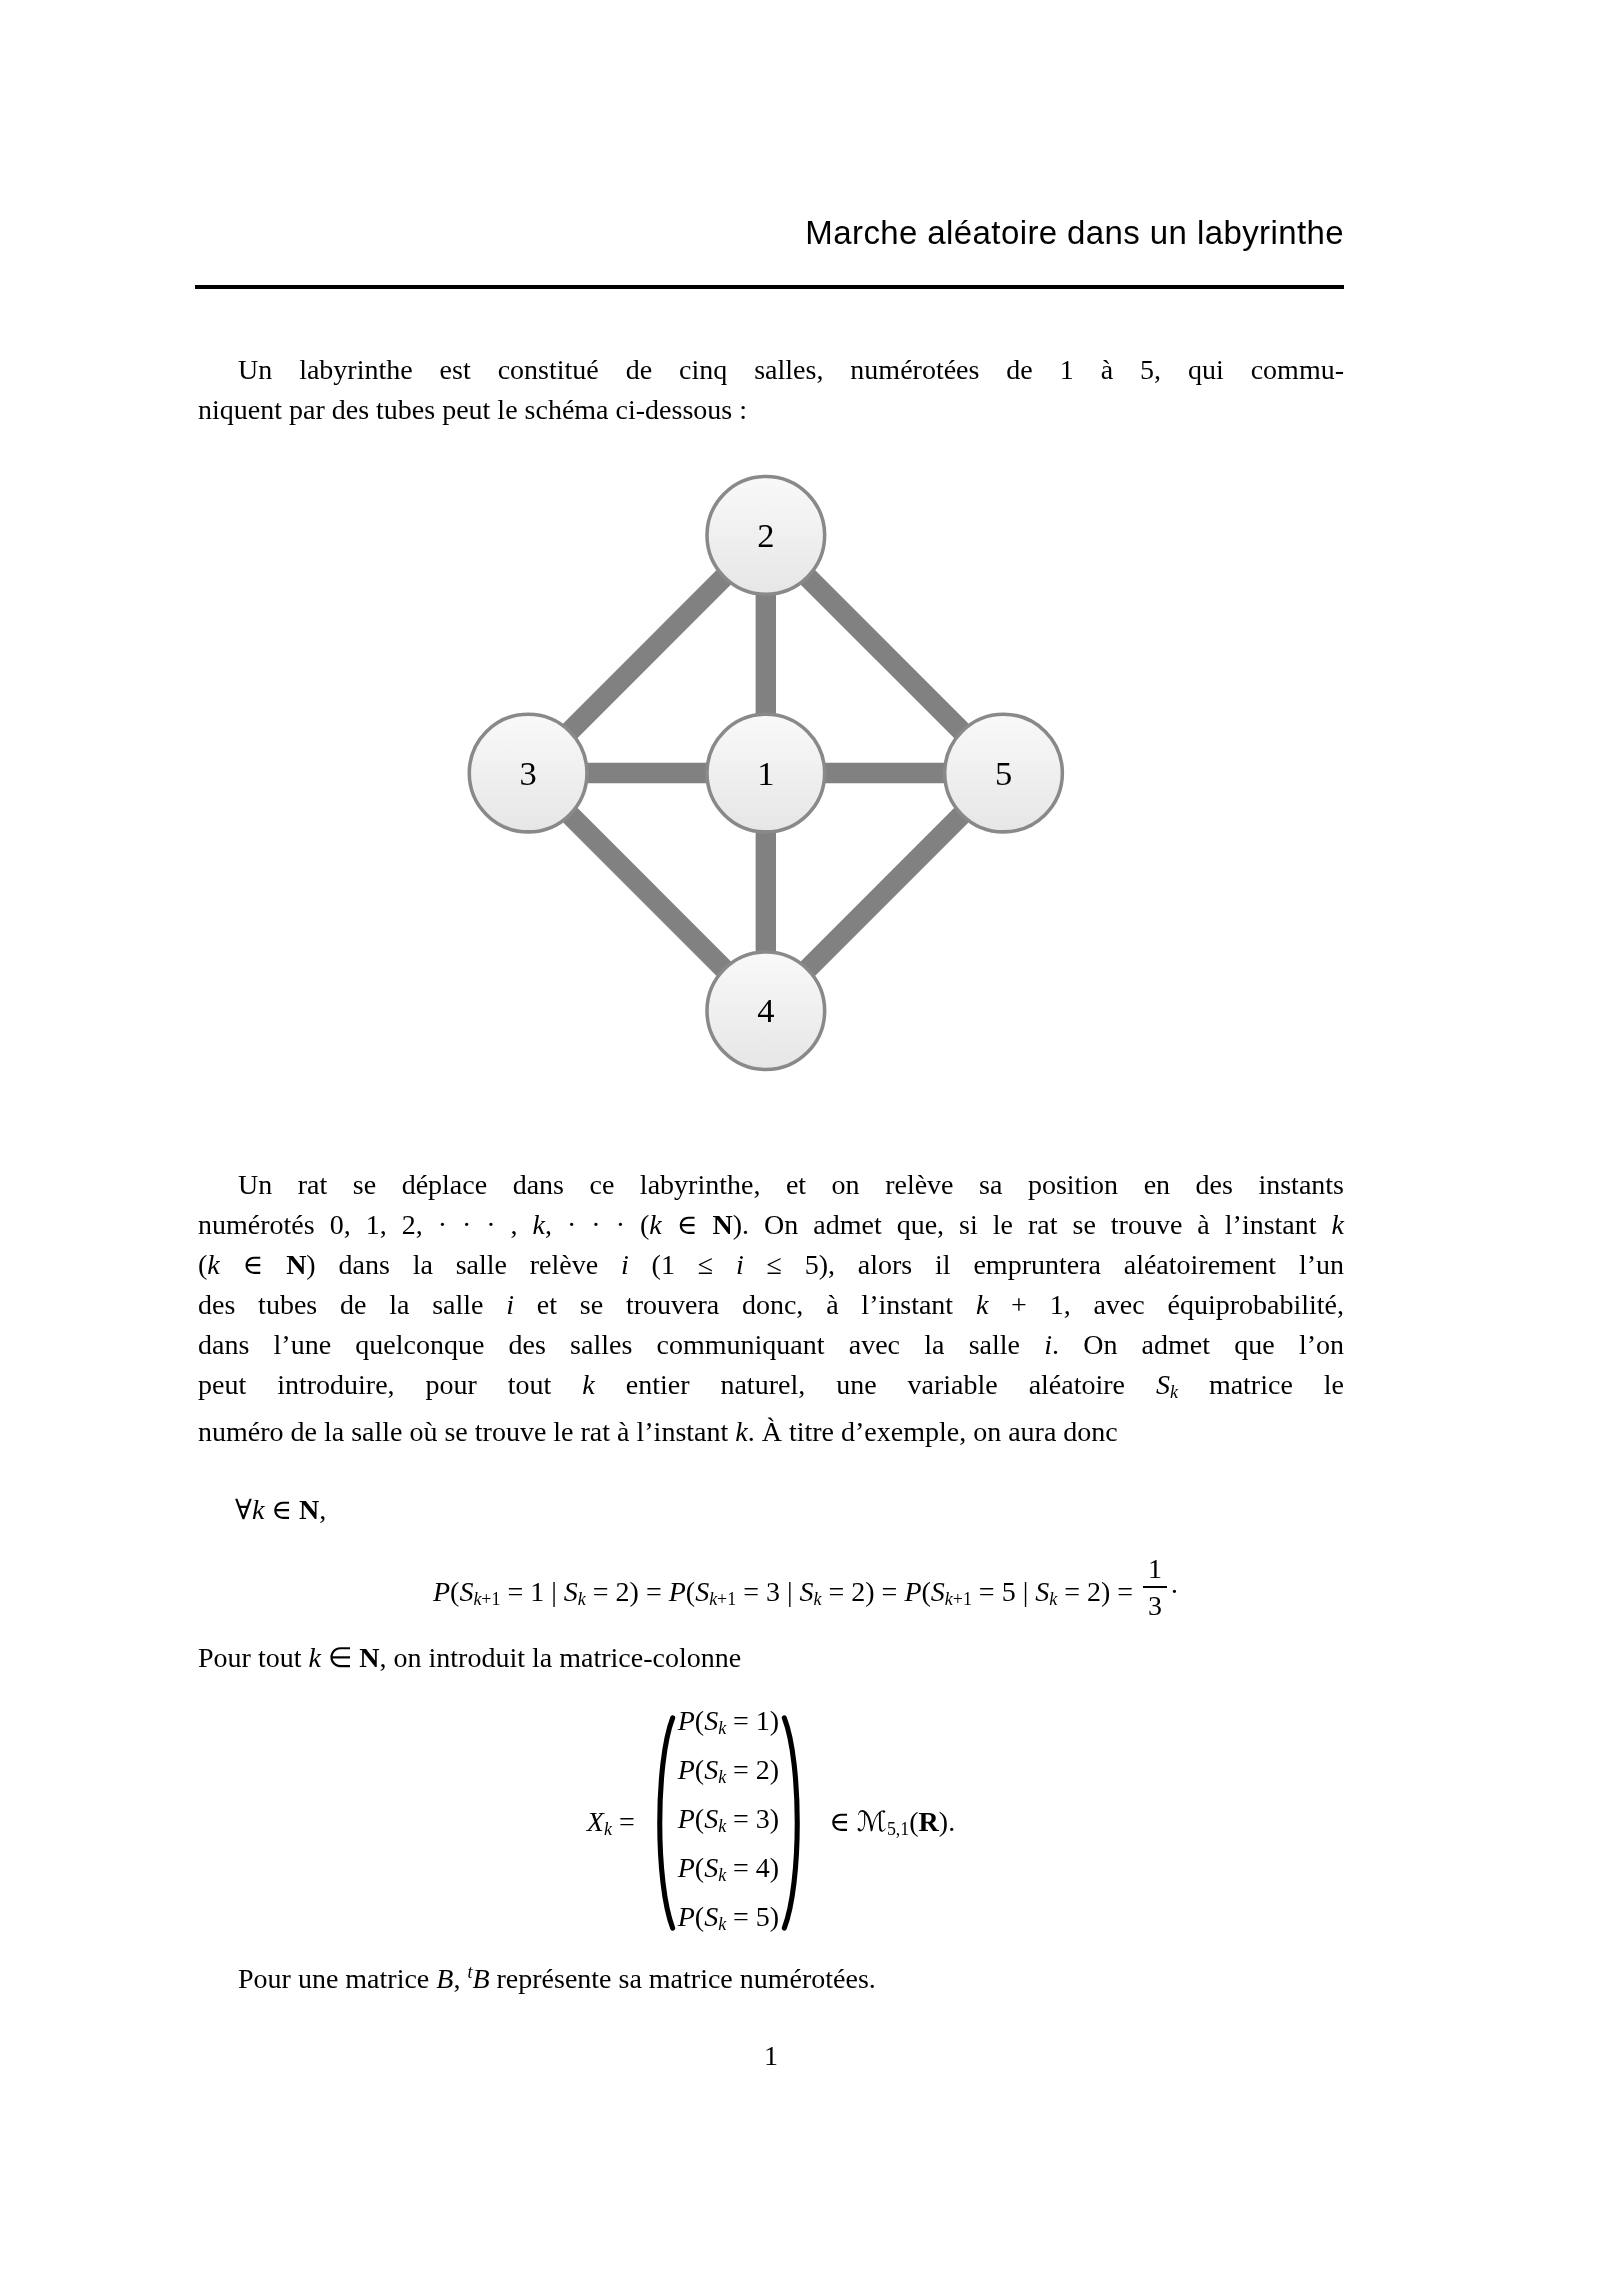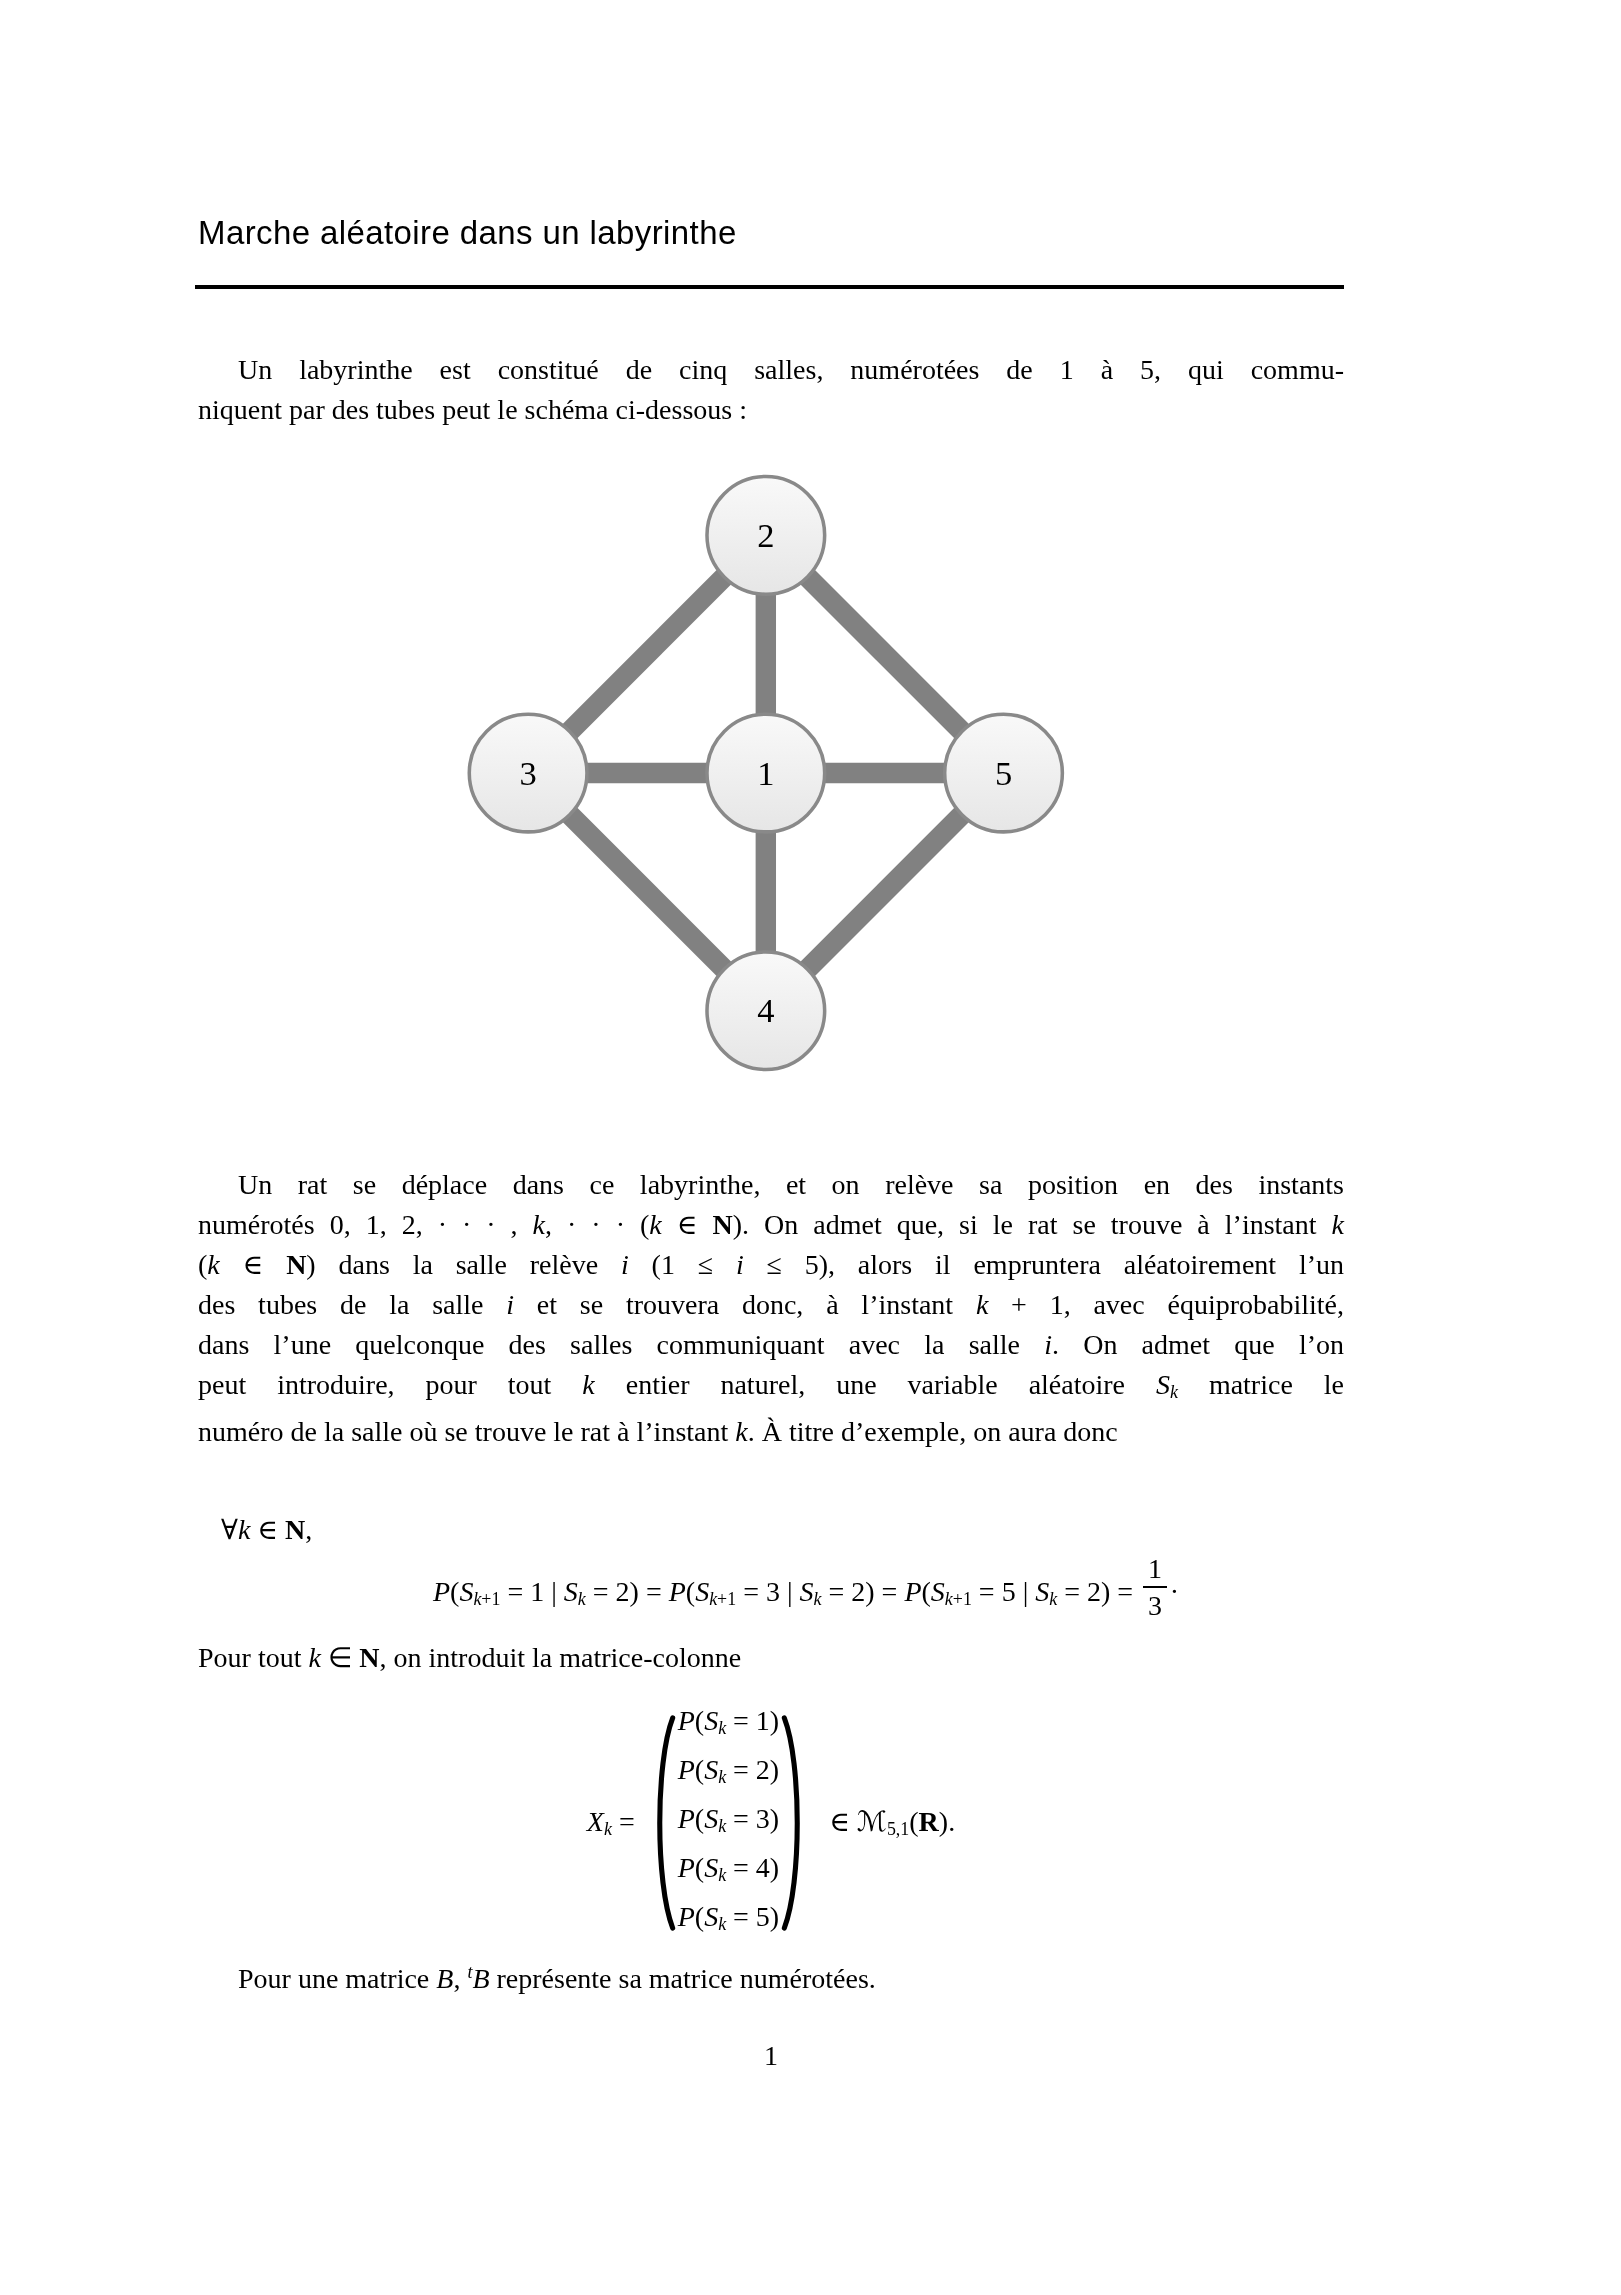--- a/index.html
+++ b/index.html
@@ -6,21 +6,21 @@
   body{
     position:relative;
     width:1622px;height:2295px;
     font-family:"Liberation Serif","DejaVu Serif","DejaVu Sans",serif;
     color:#000;
     overflow:hidden;
   }
   .abs{position:absolute;}
   .doc-title{
     left:198px;width:1146px;top:209px;height:47px;line-height:47px;
-    text-align:left;
+    text-align:right;
     font-family:"Liberation Sans","DejaVu Sans",sans-serif;
     font-size:33px;letter-spacing:0.4px;
   }
   .title-rule{
     left:195px;width:1149px;top:285px;height:3.9px;background:#000;
   }
   .para{
     left:198px;width:1146px;
     font-size:28px;line-height:40px;
   }
@@ -105,21 +105,21 @@
 <div class="abs para" style="top:1165px;">
   <span class="line just indent"><span>Un rat se déplace dans ce labyrinthe, et on relève sa position en des instants</span></span>
   <span class="line just"><span>numérotés 0, 1, 2, · · · , </span><span class="seg-i">k</span><span>, · · · (</span><span class="seg-i">k</span><span> ∈ </span><span class="seg-b">N</span><span>). On admet que, si le rat se trouve à l’instant </span><span class="seg-i">k</span></span>
   <span class="line just"><span>(</span><span class="seg-i">k</span><span> ∈ </span><span class="seg-b">N</span><span>) dans la salle relève </span><span class="seg-i">i</span><span> (1 ≤ </span><span class="seg-i">i</span><span> ≤ 5), alors il empruntera aléatoirement l’un</span></span>
   <span class="line just"><span>des tubes de la salle </span><span class="seg-i">i</span><span> et se trouvera donc, à l’instant </span><span class="seg-i">k</span><span> + 1, avec équiprobabilité,</span></span>
   <span class="line just"><span>dans l’une quelconque des salles communiquant avec la salle </span><span class="seg-i">i</span><span>. On admet que l’on</span></span>
   <span class="line just"><span>peut introduire, pour tout </span><span class="seg-i">k</span><span> entier naturel, une variable aléatoire </span><span class="seg-i">S</span><span class="seg-subi">k</span><span> matrice le</span></span>
   <span class="line"><span>numéro de la salle où se trouve le rat à l’instant </span><span class="seg-i">k</span><span>. À titre d’exemple, on aura donc</span></span>
 </div>
 
-<div class="abs math-line" style="left:221px;top:1490px;margin-top:20px;"><span>∀</span><span class="seg-i">k</span><span> ∈ </span><span class="seg-b">N</span><span>,</span></div>
+<div class="abs math-line" style="left:235px;top:1490px;"><span>∀</span><span class="seg-i">k</span><span> ∈ </span><span class="seg-b">N</span><span>,</span></div>
 
 <div class="abs math-line eq-center" style="top:1554px;"><span class="seg-i">P</span><span>(</span><span class="seg-i">S</span><span class="seg-subi">k</span><span class="seg-sub">+1</span><span> = 1 </span><span>| </span><span class="seg-i">S</span><span class="seg-subi">k</span><span> = 2) = </span><span class="seg-i">P</span><span>(</span><span class="seg-i">S</span><span class="seg-subi">k</span><span class="seg-sub">+1</span><span> = 3 </span><span>| </span><span class="seg-i">S</span><span class="seg-subi">k</span><span> = 2) = </span><span class="seg-i">P</span><span>(</span><span class="seg-i">S</span><span class="seg-subi">k</span><span class="seg-sub">+1</span><span> = 5 </span><span>| </span><span class="seg-i">S</span><span class="seg-subi">k</span><span> = 2) = </span><span class="frac"><span class="frac-num">1</span><span class="frac-den">3</span></span><span>·</span></div>
 
 <div class="abs para" style="top:1638px;font-family:Liberation Serif, serif;">
   <span class="line"><span>Pour tout </span><span class="seg-i">k</span><span> ∈ </span><span class="seg-b">N</span><span>, on introduit la matrice-colonne</span></span>
 </div>
 
 <div class="abs matrix-wrap">
   <span class="matrix-lhs"><span class="seg-i">X</span><span class="seg-subi">k</span><span> =</span></span>
   <svg class="paren" width="27" height="218" viewBox="0 0 34 278" xmlns="http://www.w3.org/2000/svg">

